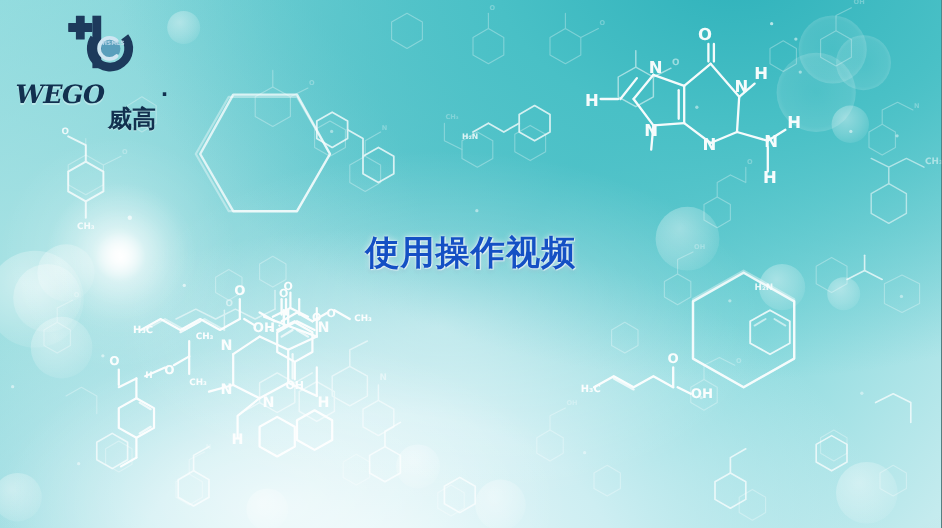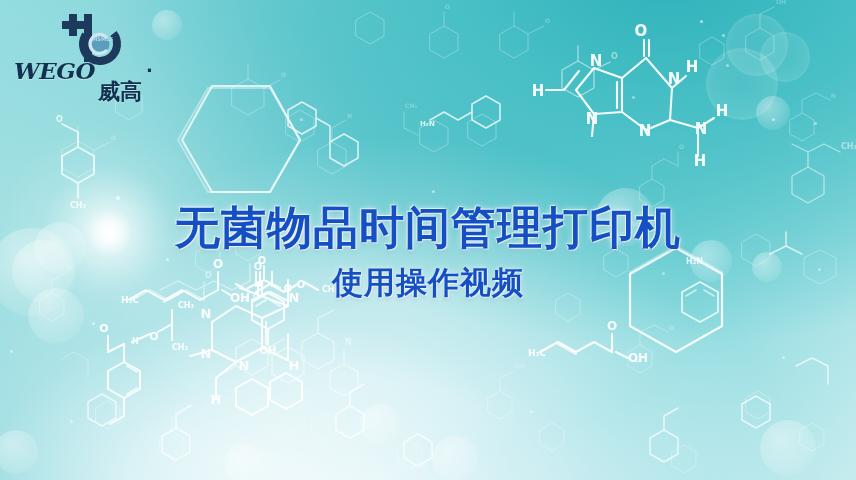--- a/index.html
+++ b/index.html
@@ -78,21 +78,21 @@
     position: absolute;
     left: 14px;
     top: 12px;
     width: 180px;
     height: 84px;
   }
   #logo-mark { position: absolute; left: 46px; top: 2px; width: 66px; height: 52px; }
   #logo-word {
     position: absolute;
     left: 0;
-    top: 44px;
+    top: 60px;
     width: 180px;
     height: 28px;
     display: flex;
     align-items: center;
     gap: 3px;
     white-space: nowrap;
   }
   .wego-latin {
     font-family: "DejaVu Serif", "Liberation Serif", serif;
     font-style: italic;
@@ -640,17 +640,16 @@
       </svg>
     </div>
     <div id="logo-word">
       <span class="wego-latin">WEGO</span>
       <span class="wego-cjk">威高</span>
       <span class="wego-dot">·</span>
     </div>
   </div>
 
   <div id="title-block">
-    <div id="main-title">无菌物品时间管理打印机</div>
     <div id="sub-title">使用操作视频</div>
   </div>
 
 </div>
 
 </body></html>

